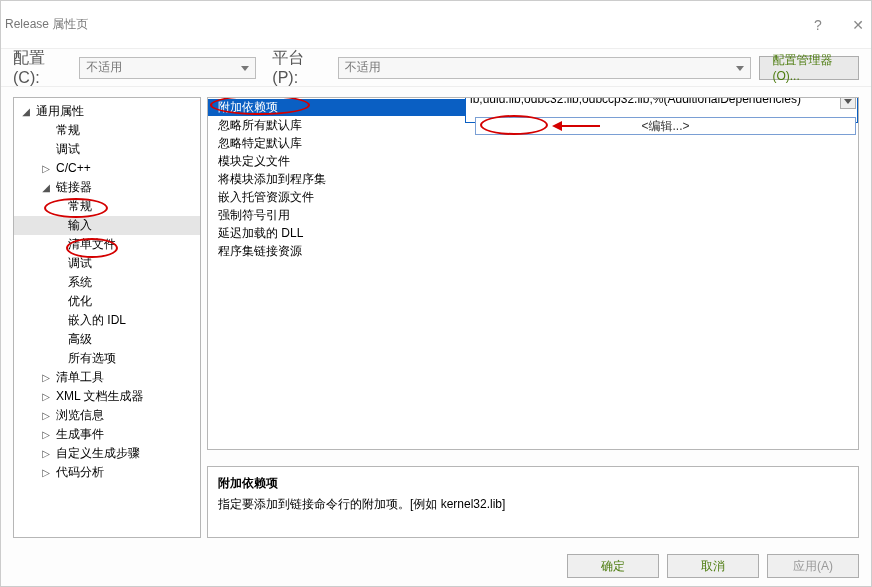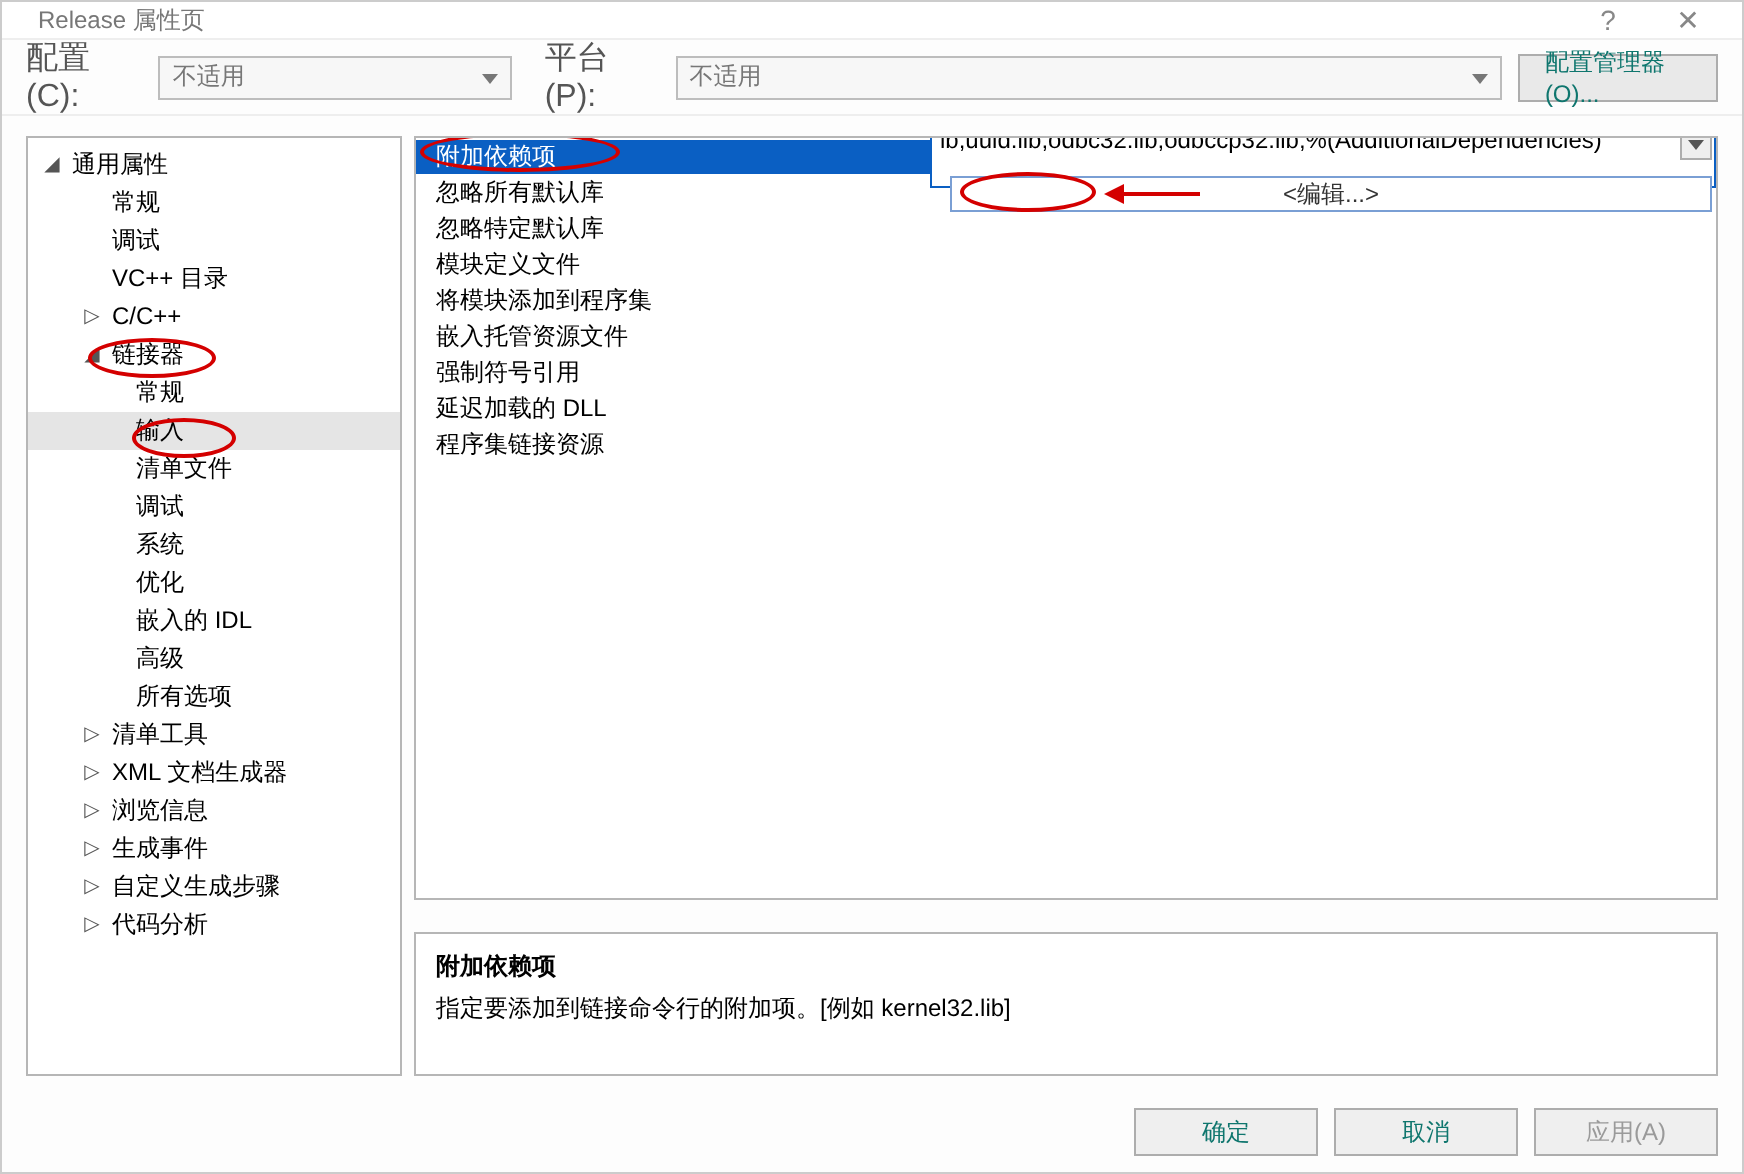--- a/index.html
+++ b/index.html
@@ -1,30 +1,30 @@
 <!DOCTYPE html>
 <html><head>
 <meta charset="utf-8">
 <style>
   * { box-sizing: border-box; font-family: "Microsoft YaHei", "Segoe UI", Tahoma, sans-serif; }
   body { margin:0; background:#fff; color:#000; font-size:12px; }
   .window { width:872px; height:587px; border:1px solid #ccc; display:flex; flex-direction:column; background:#fdfdfd; }
   
-  .titlebar { height:19px; background:#fff; border-bottom:1px solid #eee; display:flex; align-items:center; padding:0 18px; color:#777; }
+  .titlebar { height:48px; background:#fff; border-bottom:1px solid #eee; display:flex; align-items:center; padding:0 4px; color:#777; }
   .titlebar .title { flex:1; font-size:12px; }
   .titlebar .sys { display:flex; gap:22px; align-items:center; color:#888; }
   .titlebar .sys span { width:18px; text-align:center; font-size:14px; line-height:1; cursor:default; }
   
   .config-row { height:38px; display:flex; align-items:center; padding:0 12px; gap:8px; border-bottom:1px solid #eee; }
   .config-row label { color:#555; font-size:16px; }
   .combo { height:22px; border:1px solid #bdbdbd; background:#f7f7f7; display:flex; align-items:center; padding:0 6px; color:#777; position:relative; }
   .combo::after { content:""; border-left:4px solid transparent; border-right:4px solid transparent; border-top:5px solid #777; position:absolute; right:6px; top:8px; }
   .combo.cfg  { width:178px; }
   .combo.plat { width:416px; }
-  .btn { height:24px; border:1px solid #adadad; background:#e9e9e9; padding:0 12px; display:flex; align-items:center; color:#0f766e; }
+  .btn { height:24px; border:1px solid #adadad; background:#e9e9e9; padding:0 12px; display:flex; align-items:center; color:#4d7c0f; }
   .btn.mgr { margin-left:auto; width:100px; justify-content:center; }
   
   .body { flex:1; display:flex; padding:10px 12px 8px 12px; gap:6px; }
   
   .tree-wrap { width:188px; border:1px solid #b6b6b6; background:#fff; overflow:auto; padding:4px 0; }
   .tree ul { list-style:none; margin:0; padding:0; }
   .tree li { position:relative; line-height:19px; white-space:nowrap; }
   .tree .row { display:flex; align-items:center; height:19px; cursor:default; }
   .tree .tw { width:12px; text-align:center; color:#555; font-size:10px; display:inline-block;}
   .tree .lbl { padding:0 4px; }
@@ -102,26 +102,20 @@
                   </div>
                 </li>
               <li class="d1">
                   <div class="row">
                     <span class="tw"></span>
                     <span class="lbl">调试</span>
                   </div>
                 </li>
               <li class="d1">
                   <div class="row">
-                    <span class="tw"></span>
-                    <span class="lbl">VC++ 目录</span>
-                  </div>
-                </li>
-              <li class="d1">
-                  <div class="row">
                     <span class="tw">▷</span>
                     <span class="lbl">C/C++</span>
                   </div>
                 </li>
               <li class="d1">
                 <div class="row">
                     <span class="tw">◢</span>
                     <span class="lbl">链接器</span>
                   </div>
                 <ul>

